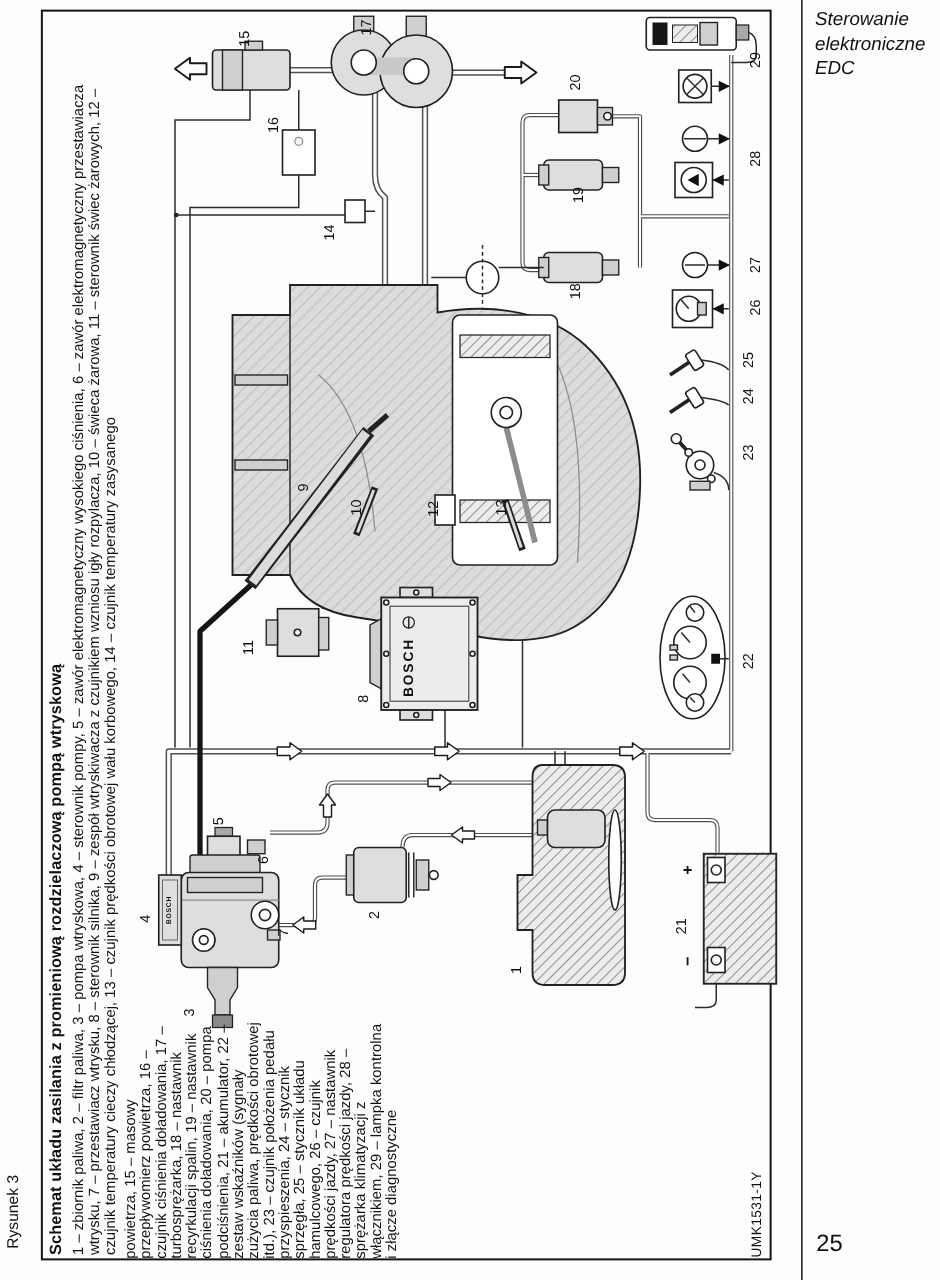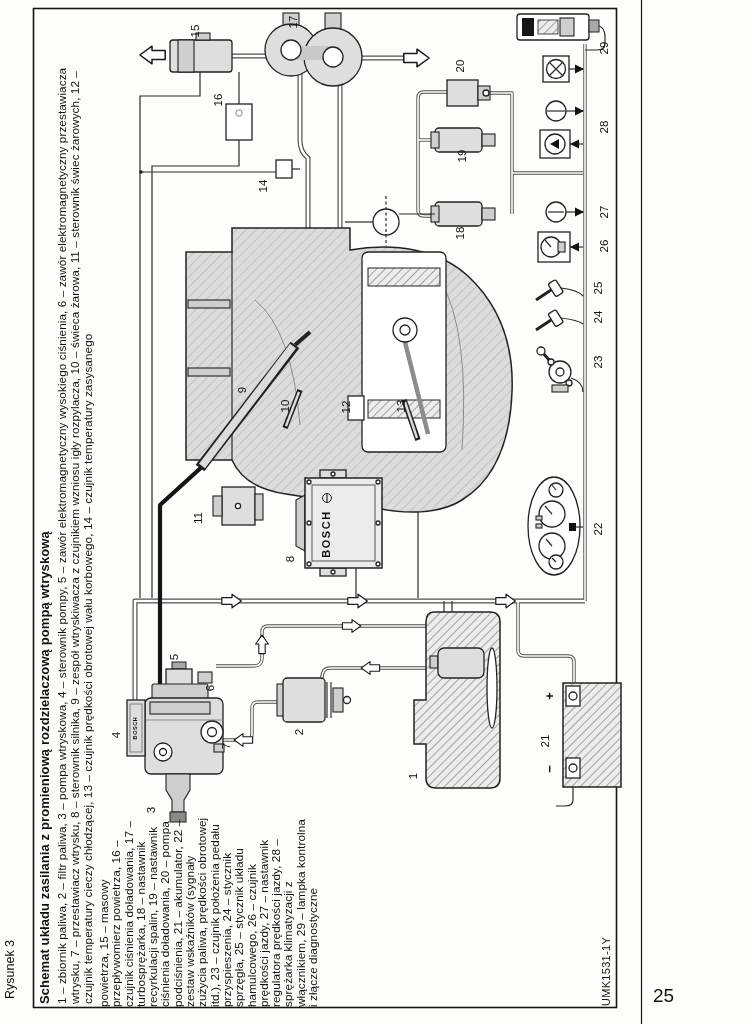--- a/index.html
+++ b/index.html
@@ -382,15 +382,16 @@
 
 <div class="rot" id="caption-a">
   <div class="cap-title">Schemat układu zasilania z promieniową rozdzielaczową pompą wtryskową</div>
   <div class="cap-text">1 – zbiornik paliwa, 2 – filtr paliwa, 3 – pompa wtryskowa, 4 – sterownik pompy, 5 – zawór elektromagnetyczny wysokiego ciśnienia, 6 – zawór elektromagnetyczny przestawiacza wtrysku, 7 – przestawiacz wtrysku, 8 – sterownik silnika, 9 – zespół wtryskiwacza z czujnikiem wzniosu igły rozpylacza, 10 – świeca żarowa, 11 – sterownik świec żarowych, 12 – czujnik temperatury cieczy chłodzącej, 13 – czujnik prędkości obrotowej wału korbowego, 14 – czujnik temperatury zasysanego</div>
 </div>
 
 <div class="rot" id="caption-b">powietrza, 15 – masowy przepływomierz powietrza, 16 – czujnik ciśnienia doładowania, 17 – turbosprężarka, 18 – nastawnik recyrkulacji spalin, 19 – nastawnik ciśnienia doładowania, 20 – pompa podciśnienia, 21 – akumulator, 22 – zestaw wskaźników (sygnały zużycia paliwa, prędkości obrotowej itd.), 23 – czujnik położenia pedału przyspieszenia, 24 – stycznik sprzęgła, 25 – stycznik układu hamulcowego, 26 – czujnik prędkości jazdy, 27 – nastawnik regulatora prędkości jazdy, 28 – sprężarka klimatyzacji z włącznikiem, 29 – lampka kontrolna i złącze diagnostyczne</div>
 
 <div class="rot" id="drawing-code">UMK1531-1Y</div>
 
+<div id="margin-header">Sterowanie elektroniczne EDC</div>
 <div id="page-number">25</div>
 
 </div>
 
 </body></html>

